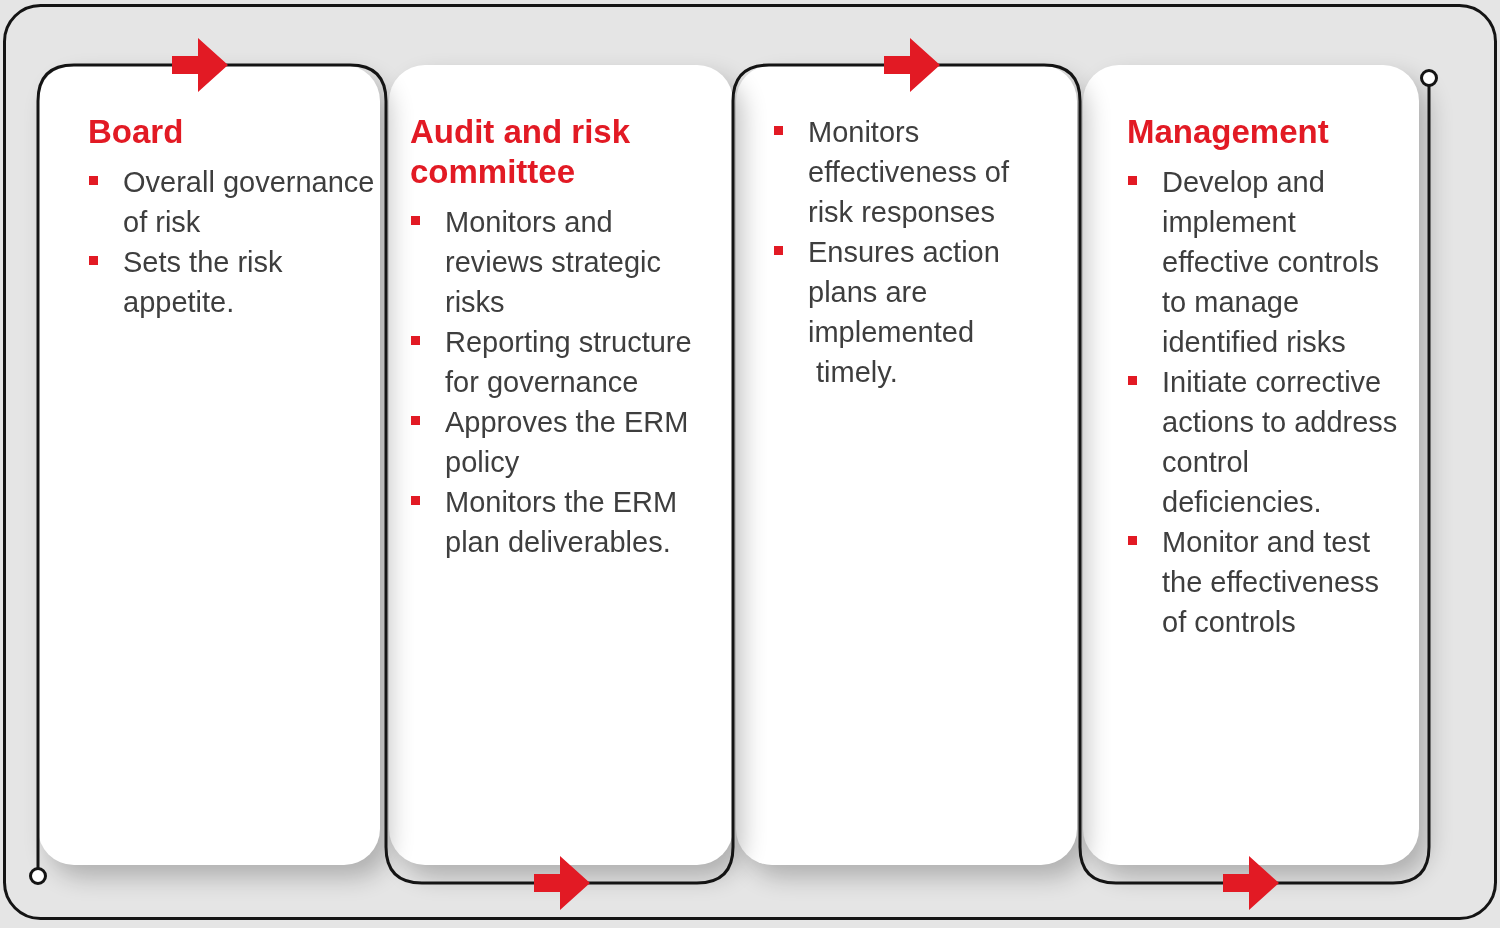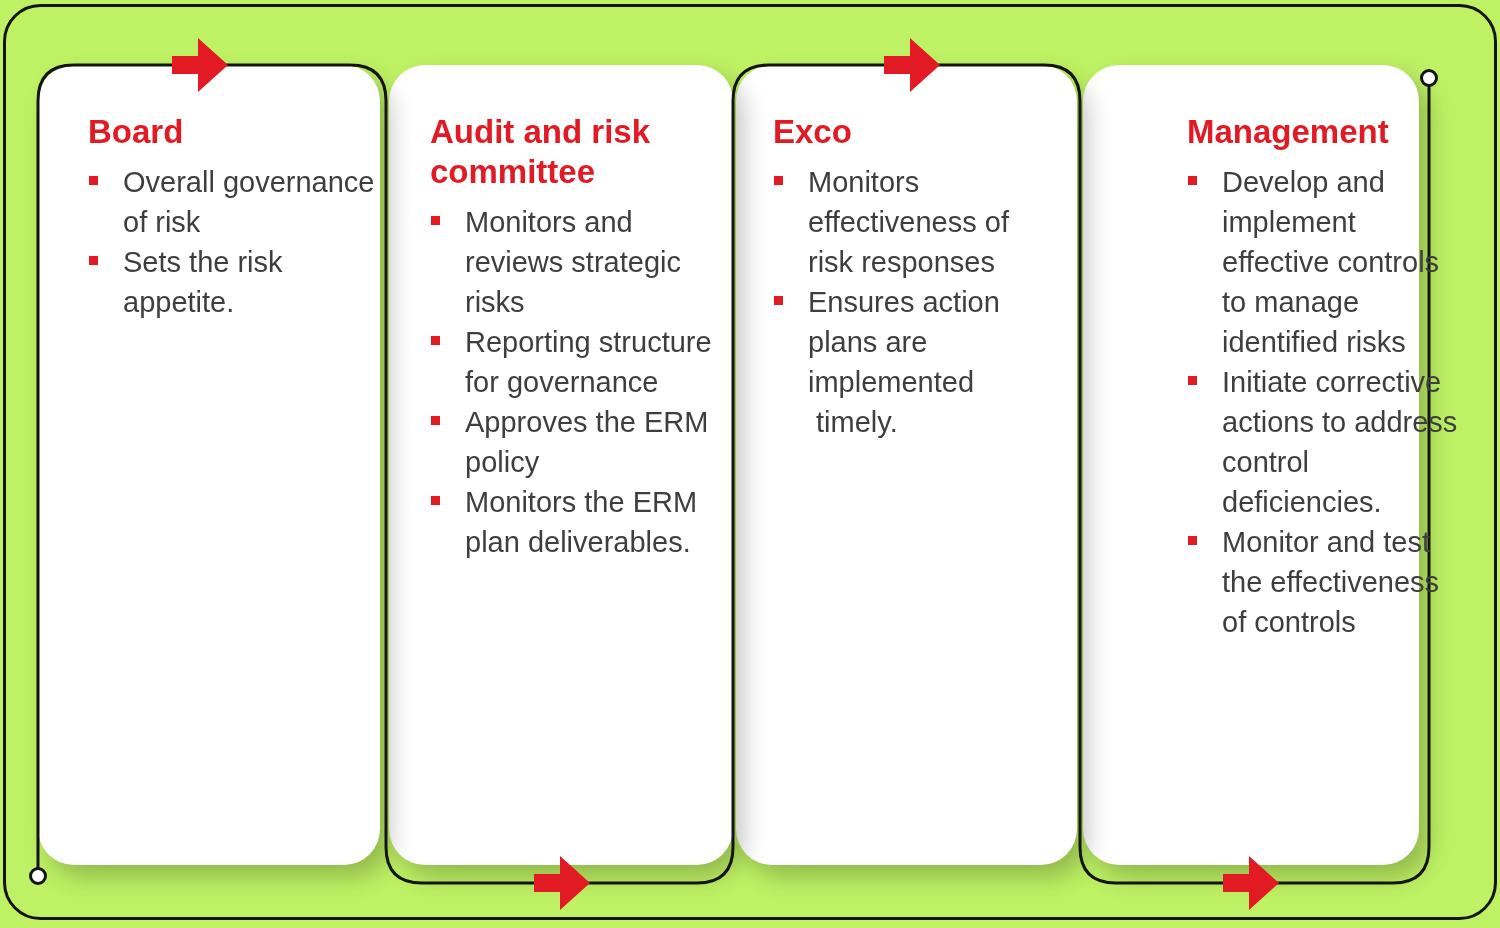--- a/index.html
+++ b/index.html
@@ -1,37 +1,37 @@
 <!DOCTYPE html>
 <html style="--accent-red: #e21a24; --line-color: #141414; --text-color: #3e3e3e; --card-bg: #ffffff;"><head>
 <meta charset="utf-8">
 <style>
   html,body{margin:0;padding:0;background:#ffffff;}
   .stage{
     position:relative;width:1500px;height:928px;overflow:hidden;
-    background:#bef264;font-family:"Liberation Sans",sans-serif;
+    background:#e5e5e5;font-family:"Liberation Sans",sans-serif;
   }
   .card{
     position:absolute;top:65px;height:800px;background:var(--card-bg,#fff);
     border-radius:36px;box-shadow:10px 12px 24px rgba(0,0,0,.24);
   }
   #card-board{left:38px;width:342px;}
   #card-audit{left:389px;width:344px;}
   #card-exco{left:736px;width:341px;}
   #card-management{left:1083px;width:336px;}
   svg.overlay{position:absolute;left:0;top:0;pointer-events:none;}
   .outer-frame{fill:none;stroke:var(--line-color,#141414);stroke-width:3;}
   .flow-line{fill:none;stroke:var(--line-color,#141414);stroke-width:3;}
   .endpoint{fill:#ffffff;stroke:var(--line-color,#141414);stroke-width:3;}
   .arrow{fill:var(--accent-red,#e21a24);}
   .col{position:absolute;top:112px;}
   #col-board{left:88px;width:312px;}
-  #col-audit{left:430px;width:312px;}
+  #col-audit{left:410px;width:312px;}
   #col-exco{left:773px;width:290px;}
-  #col-management{left:1187px;width:300px;}
+  #col-management{left:1127px;width:300px;}
   .col h2{
     margin:0 0 10px 0;font-size:33px;line-height:40px;font-weight:bold;
     color:var(--accent-red,#e21a24);white-space:pre-wrap;
   }
   .item{display:flex;align-items:flex-start;}
   .sq{
     flex:none;width:9px;height:9px;margin:14px 25px 0 1px;
     background:var(--accent-red,#e21a24);
   }
   .txt{
@@ -96,21 +96,20 @@
 policy</span>
     </div>
     <div class="item">
       <span class="sq"></span>
       <span class="txt">Monitors the ERM
 plan deliverables.</span>
     </div>
   </div>
 
   <div class="col" id="col-exco">
-    <h2>Exco</h2>
     <div class="item">
       <span class="sq"></span>
       <span class="txt">Monitors
 effectiveness of
 risk responses</span>
     </div>
     <div class="item">
       <span class="sq"></span>
       <span class="txt">Ensures action
 plans are

